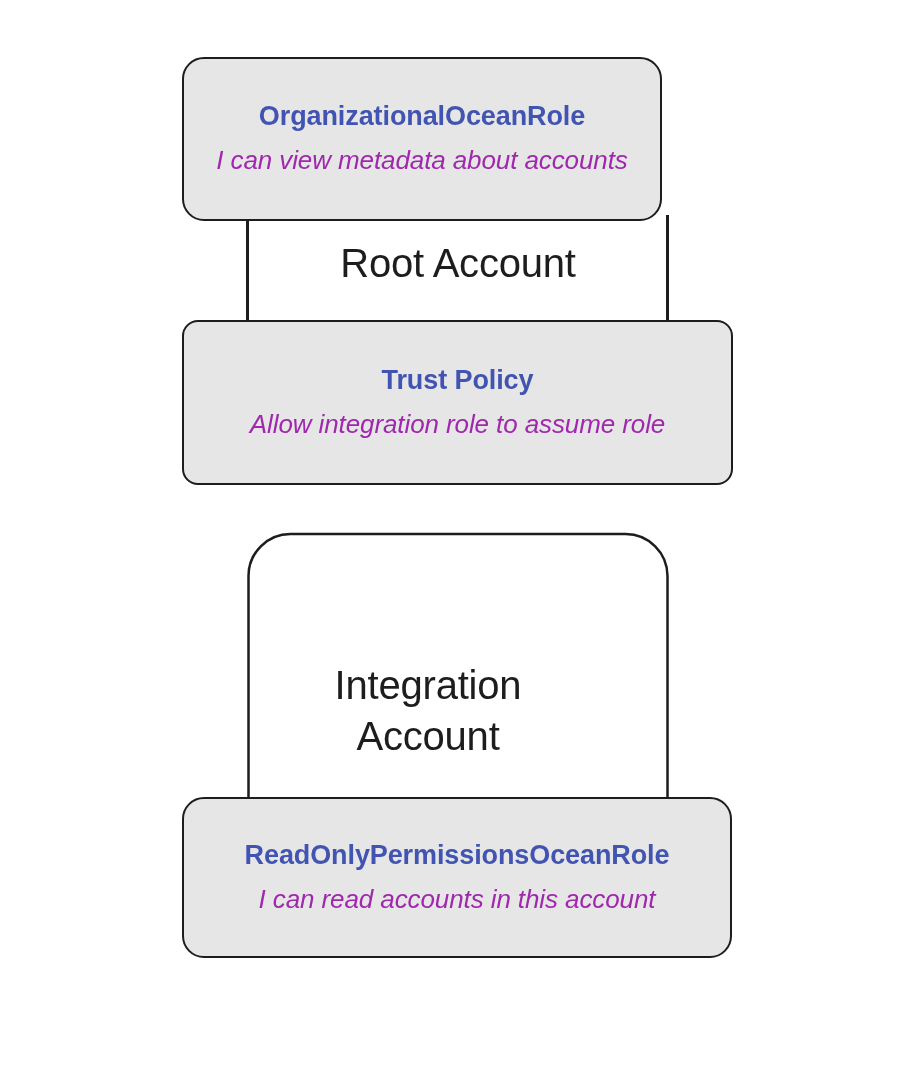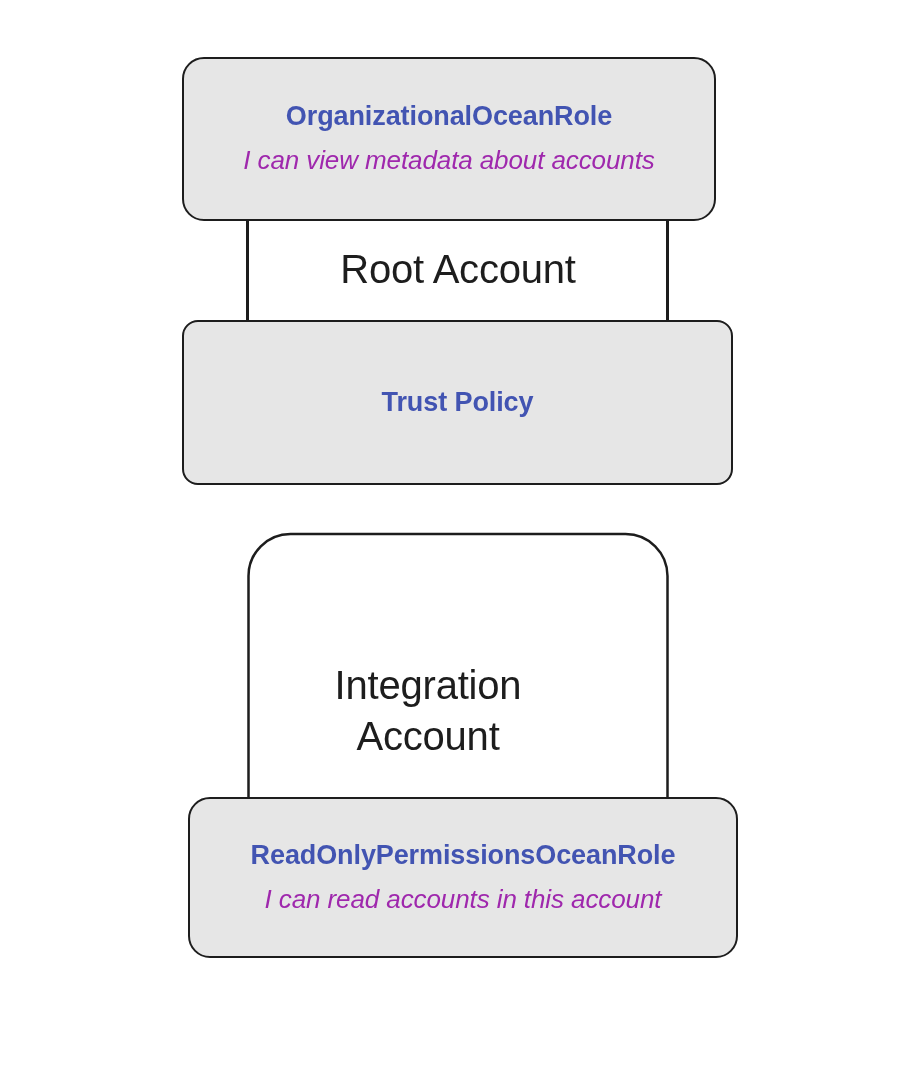--- a/index.html
+++ b/index.html
@@ -37,21 +37,21 @@
     text-align: center;
     color: #1d1d1d;
     font-size: 40px;
     font-weight: 400;
     line-height: 1.28;
     letter-spacing: -0.2px;
     white-space: pre-line;
   }
   #root-account-label {
     left: 248px;
-    top: 244px;
+    top: 238px;
     width: 420px;
   }
   #integration-account-label {
     left: 248px;
     top: 660px;
     width: 360px;
   }
 
   
   .role-card {
@@ -81,32 +81,32 @@
     font-size: 26px;
     line-height: 1.2;
     letter-spacing: -0.1px;
     margin-top: 12px;
     white-space: nowrap;
   }
 
   #card-org-role {
     left: 182px;
     top: 57px;
-    width: 534px;
+    width: 480px;
     height: 164px;
   }
   #card-trust-policy {
     left: 182px;
     top: 320px;
     width: 551px;
     height: 165px;
     border-radius: 16px;
   }
   #card-readonly-role {
-    left: 188px;
+    left: 182px;
     top: 797px;
     width: 550px;
     height: 161px;
   }
 </style>
 </head>
 <body>
 
 <div id="canvas">
 
@@ -127,20 +127,21 @@
   <div class="account-label" id="integration-account-label">Integration
 Account</div>
 
   <div class="role-card" id="card-org-role">
     <div class="role-title">OrganizationalOceanRole</div>
     <div class="role-desc">I can view metadata about accounts</div>
   </div>
 
   <div class="role-card" id="card-trust-policy">
     <div class="role-title">Trust Policy</div>
+    <div class="role-desc">Allow integration role to assume role</div>
   </div>
 
   <div class="role-card" id="card-readonly-role">
     <div class="role-title">ReadOnlyPermissionsOceanRole</div>
     <div class="role-desc">I can read accounts in this account</div>
   </div>
 
 </div>
 
 </body></html>

